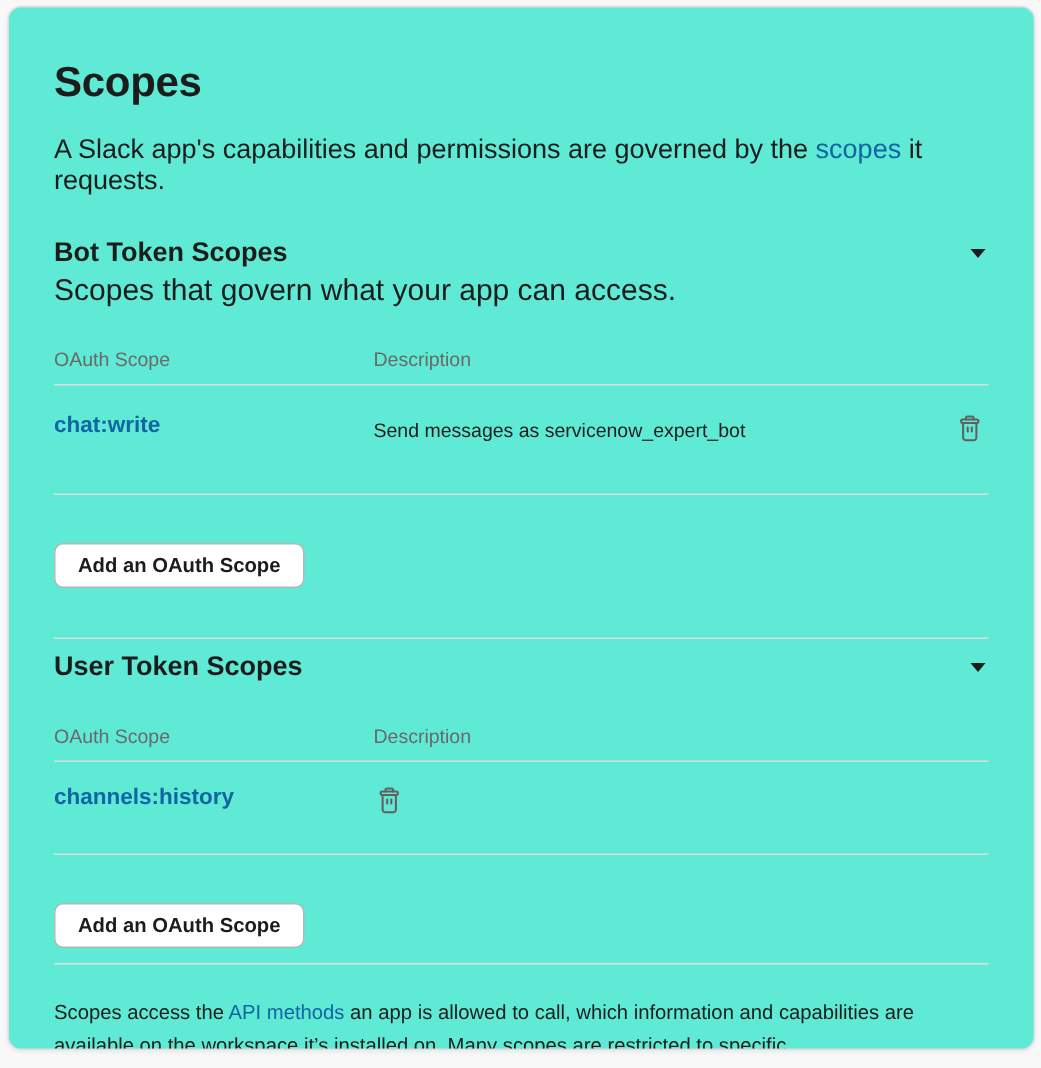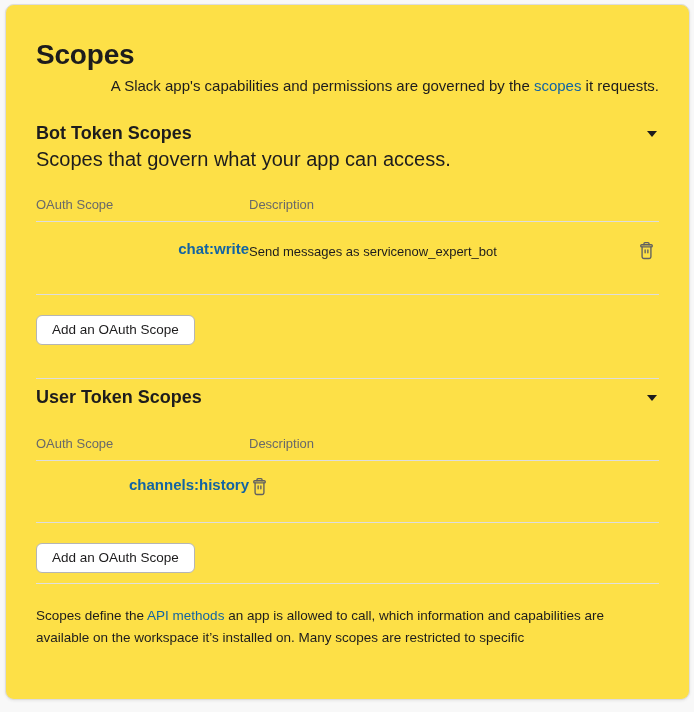--- a/index.html
+++ b/index.html
@@ -7,39 +7,38 @@
     width: 694px; height: 712px;
     background: #f8f8f8;
     font-family: "Liberation Sans", sans-serif;
     color: #1d1c1d;
     -webkit-font-smoothing: antialiased;
   }
   .card {
     position: absolute;
     left: 5px; top: 4px;
     width: 685px; height: 696px;
-    background: #fde047;
+    background: #5eead4;
     border: 1px solid #dddddd;
     border-radius: 9px;
     box-shadow: 0 1px 3px rgba(0,0,0,0.07);
     padding: 34px 30px 0 30px;
     overflow: hidden;
   }
   h1.page-title {
     font-size: 28px;
     font-weight: bold;
     letter-spacing: -0.2px;
     color: #1d1c1d;
   }
   p.intro {
-    margin-top: 4px;
-    font-size: 15px;
+    margin-top: 18px;
+    font-size: 18px;
     line-height: 21px;
     color: #1d1c1d;
-    text-align: right;
   }
   a.inline-link {
     color: #1264a3;
     text-decoration: none;
     cursor: pointer;
   }
   .section-head {
     margin-top: 27px;
     display: flex;
     align-items: center;
@@ -91,47 +90,46 @@
   .scope-link {
     display: block;
     font-size: 15px;
     font-weight: bold;
     color: #1264a3;
     text-decoration: none;
     cursor: pointer;
     width: 213px;
     flex: none;
     padding-top: 1px;
-    text-align: right;
   }
   .row-desc {
     flex: 1;
     font-size: 13px;
     line-height: 26px;
     color: #1d1c1d;
     padding-right: 20px;
   }
   .trash-btn {
     flex: none;
     background: none;
     border: none;
     cursor: pointer;
     padding: 2px;
     margin-right: 2px;
     line-height: 0;
   }
   .add-btn {
-    margin-top: 20px;
+    margin-top: 32px;
     background: #ffffff;
     border: 1px solid #b5b5b5;
     border-radius: 6px;
     padding: 6px 15px 7px 15px;
     font-family: "Liberation Sans", sans-serif;
     font-size: 13.5px;
-    font-weight: normal;
+    font-weight: bold;
     color: #1d1c1d;
     cursor: pointer;
   }
   hr.section-divider {
     border: none;
     border-top: 1px solid #dddddd;
     margin-top: 33px;
   }
   .section-2 .section-head { margin-top: 8px; }
   .trow.two-line { padding: 14px 0 24px 0; }
@@ -210,15 +208,15 @@
           <line x1="11.6" y1="10.4" x2="11.6" y2="13.6"></line>
         </svg>
       </button>
     </div>
 
     <button class="add-btn">Add an OAuth Scope</button>
   </div>
 
   <hr class="footer-divider">
 
-  <p class="footer-note"><span>Scopes define the </span><a class="inline-link">API methods</a><span> an app is allowed to call, which information and capabilities are available on the workspace it’s installed on. Many scopes are restricted to specific </span></p>
+  <p class="footer-note"><span>Scopes access the </span><a class="inline-link">API methods</a><span> an app is allowed to call, which information and capabilities are available on the workspace it’s installed on. Many scopes are restricted to specific </span></p>
 
 </div>
 
 </body></html>

